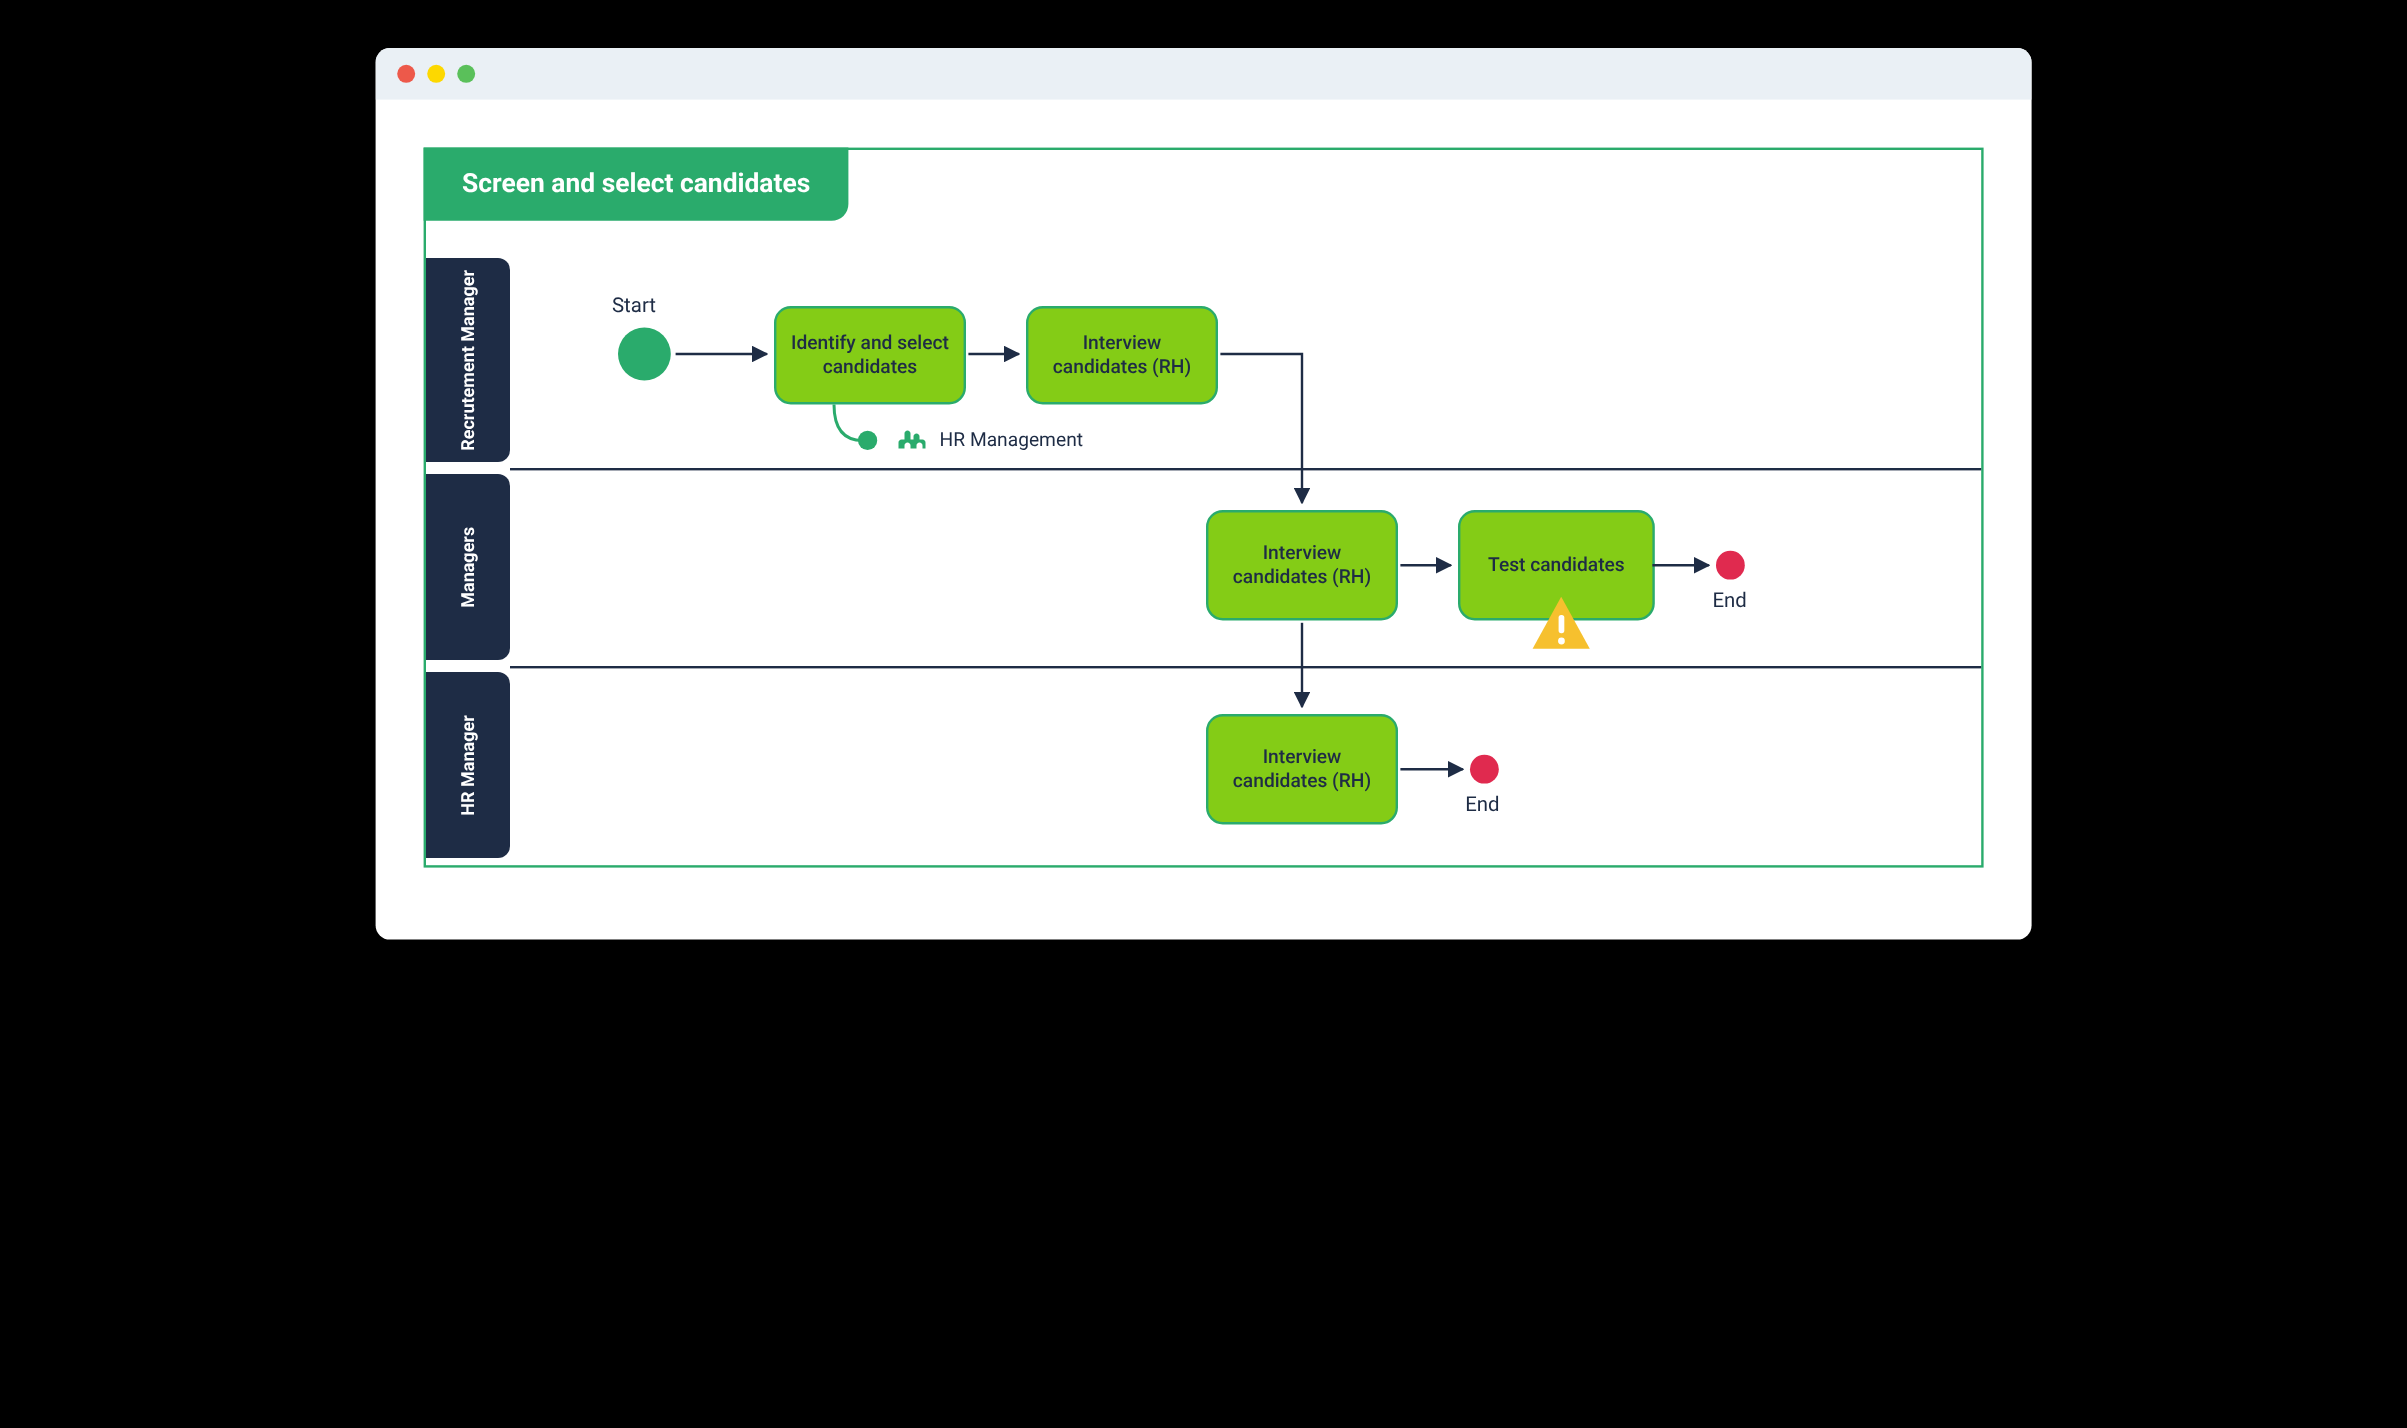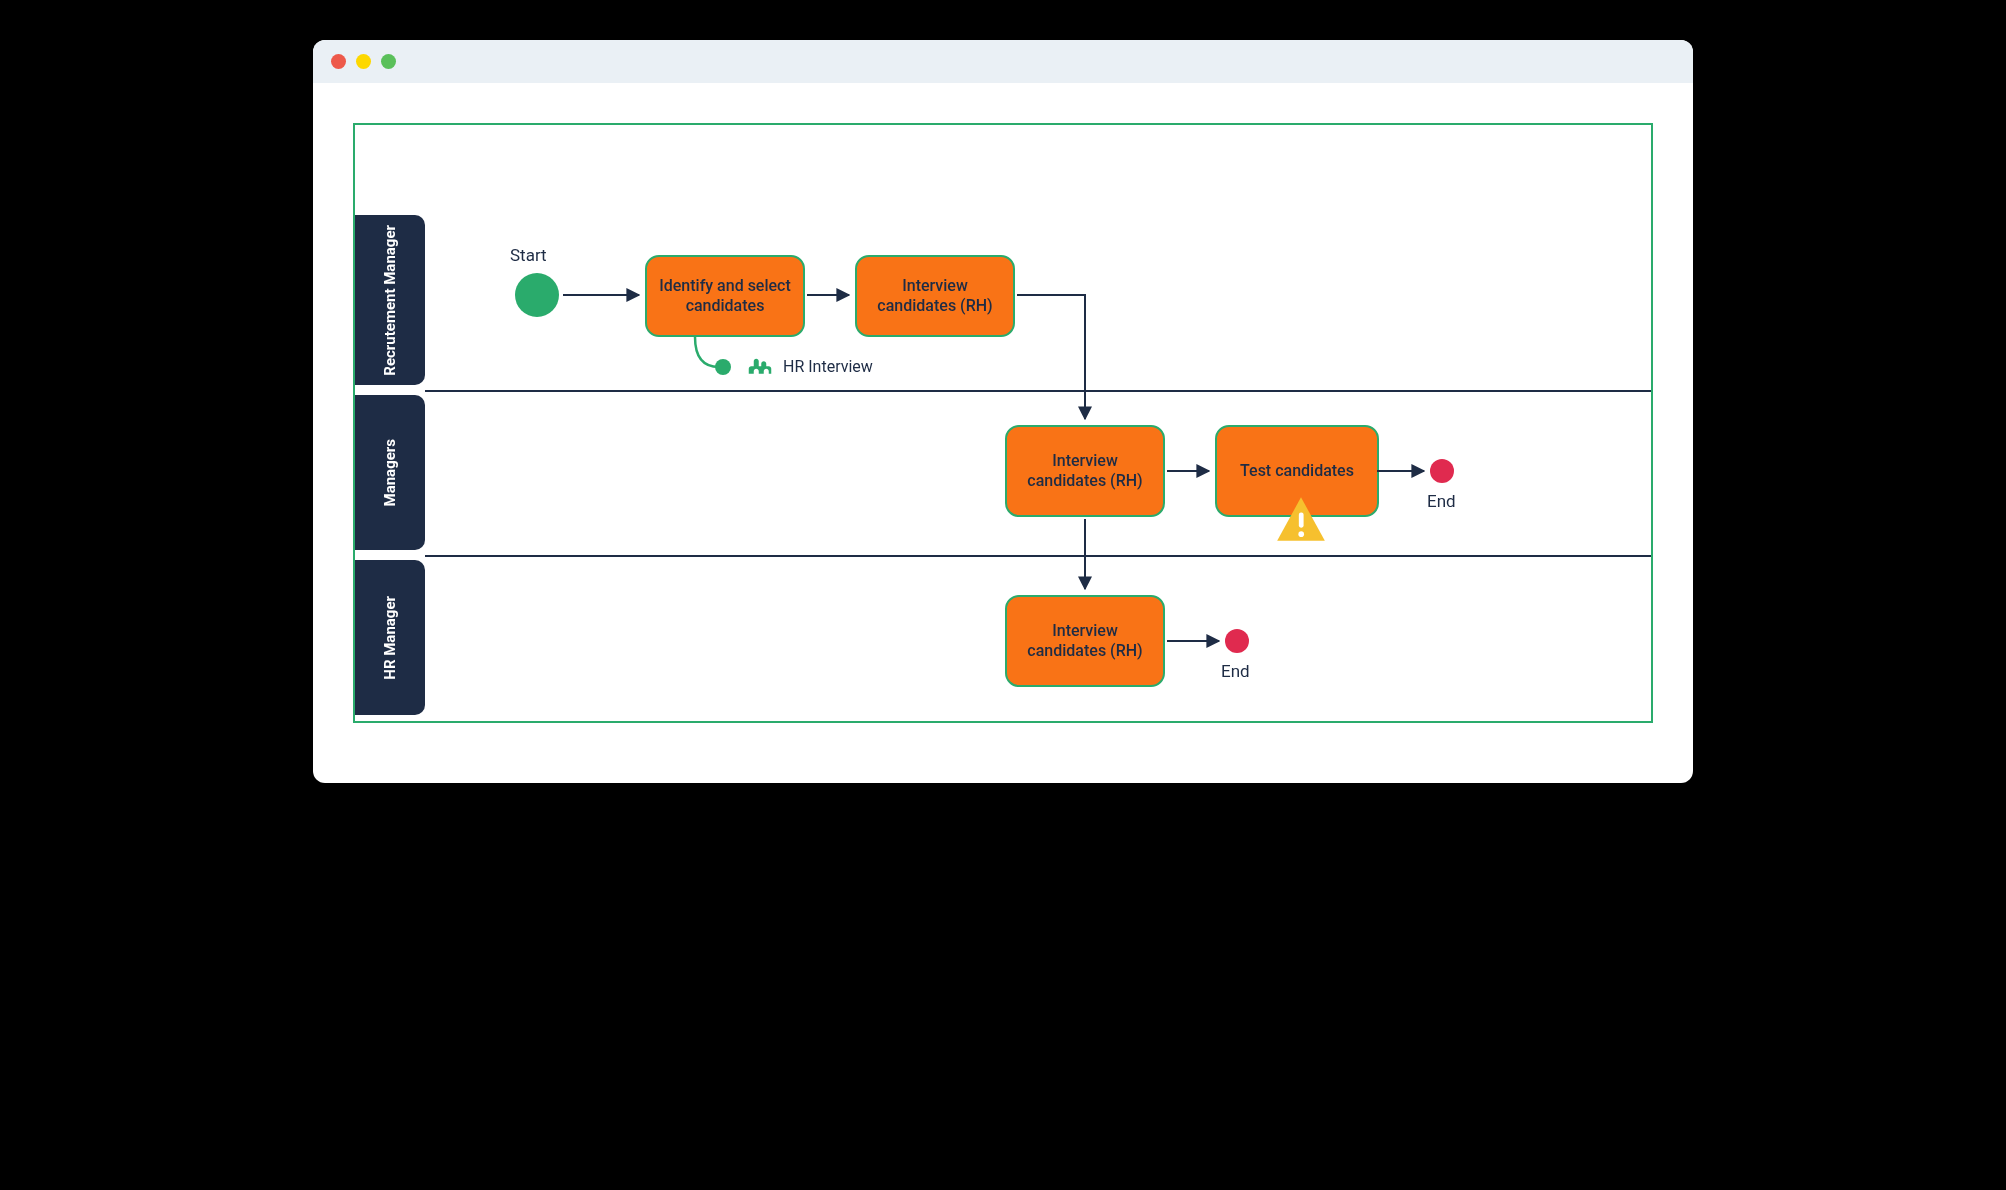--- a/index.html
+++ b/index.html
@@ -75,21 +75,21 @@
     position: absolute;
     left: 70px;
     right: 0;
     height: 0;
     border-top: 2px solid #1e2c45;
   }
   .task {
     position: absolute;
     border: 2.5px solid #2aab6c;
     border-radius: 14px;
-    background: #f97316;
+    background: #84cc16;
     color: #1e2c45;
     font-size: 16px;
     font-weight: 500;
     display: flex;
     align-items: center;
     justify-content: center;
     text-align: center;
     line-height: 1.25;
     padding: 4px 10px;
   }
@@ -145,20 +145,21 @@
 <div class="window">
   <div class="titlebar">
     <div class="traffic tr-red"></div>
     <div class="traffic tr-yellow"></div>
     <div class="traffic tr-green"></div>
   </div>
 
   <div class="content">
     <div class="diagram">
 
+      <div class="banner">Screen and select candidates</div>
 
       <div class="lane-label" style="top:90px;height:170px">
         <span>Recrutement Manager</span>
       </div>
       <div class="lane-label" style="top:270px;height:155px">
         <span>Managers</span>
       </div>
       <div class="lane-label" style="top:435px;height:155px">
         <span>HR Manager</span>
       </div>
@@ -171,21 +172,21 @@
 
       <div class="task" style="top:130px;left:290px;width:160px;height:82px">Identify and select candidates</div>
       <div class="task" style="top:130px;left:500px;width:160px;height:82px">Interview candidates (RH)</div>
 
       <div class="sub-dot" style="top:234px;left:360px"></div>
       <div class="puzzle" style="top:225px;left:390px">
         <svg width="30" height="30" viewBox="0 0 24 24">
           <path fill="#2aab6c" d="M19 13h-2v-2c0-1.1-.9-2-2-2s-2 .9-2 2v2h-2V9c0-1.1-.9-2-2-2S7 7.9 7 9v4H5c-1.1 0-2 .9-2 2v4h4v-2c0-1.1.9-2 2-2s2 .9 2 2v2h4v-2c0-1.1.9-2 2-2s2 .9 2 2v2h2v-4c0-1.1-.9-2-2-2z"></path>
         </svg>
       </div>
-      <div class="sub-label" style="top:232px;left:428px">HR Interview</div>
+      <div class="sub-label" style="top:232px;left:428px">HR Management</div>
 
       <div class="task" style="top:300px;left:650px;width:160px;height:92px">Interview candidates (RH)</div>
       <div class="task" style="top:300px;left:860px;width:164px;height:92px">Test candidates</div>
 
       <div style="position:absolute;top:370px;left:920px;z-index:5">
         <svg width="52" height="48" viewBox="0 0 24 22">
           <path fill="#f6c02e" d="M12 1 L23 21 L1 21 Z"></path>
           <rect x="11" y="8" width="2.2" height="7" rx="1" fill="#fff"></rect>
           <circle cx="12.1" cy="18" r="1.3" fill="#fff"></circle>
         </svg>

